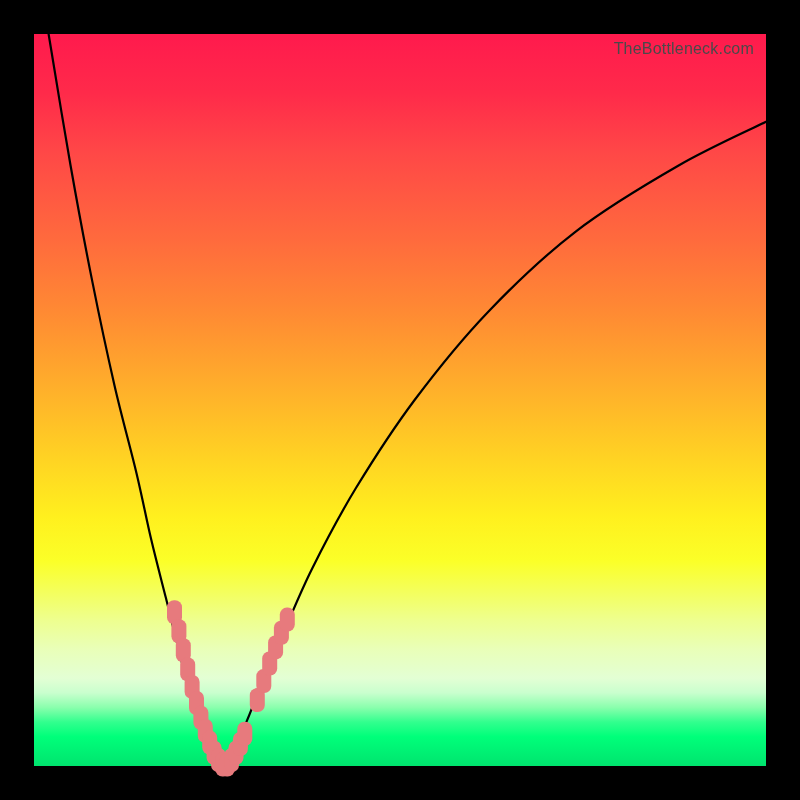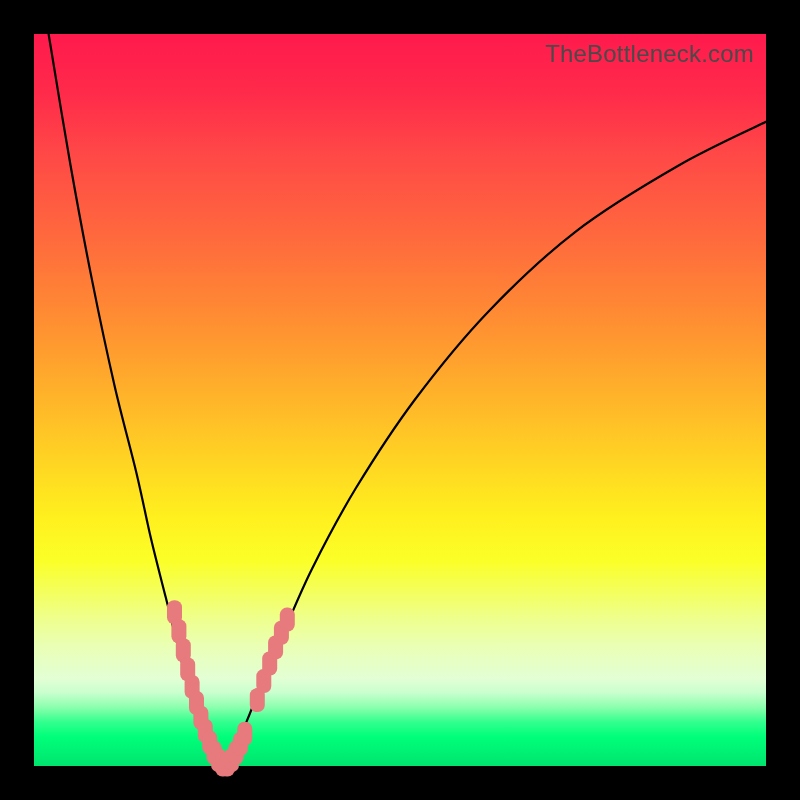--- a/index.html
+++ b/index.html
@@ -44,21 +44,21 @@
       #32ff8e 94%,
       #00ff7a 96%,
       #00e46e 100%
     );
   }
   .watermark {
     position: absolute;
     top: 6px;
     right: 12px;
     color: #4a4a4a;
-    font-size: 24px;
+    font-size: 16px;
     font-weight: 500;
     letter-spacing: 0.2px;
     user-select: none;
   }
   svg.curve {
     position: absolute;
     left: 0;
     top: 0;
     width: 732px;
     height: 732px;

